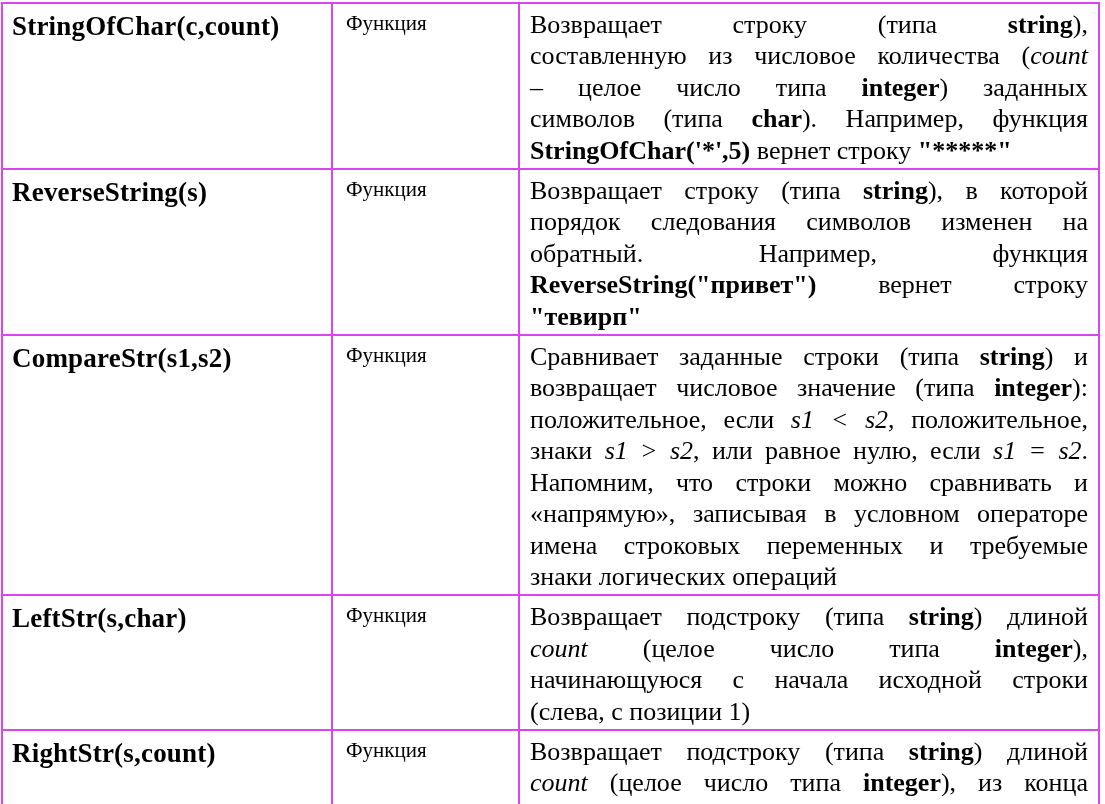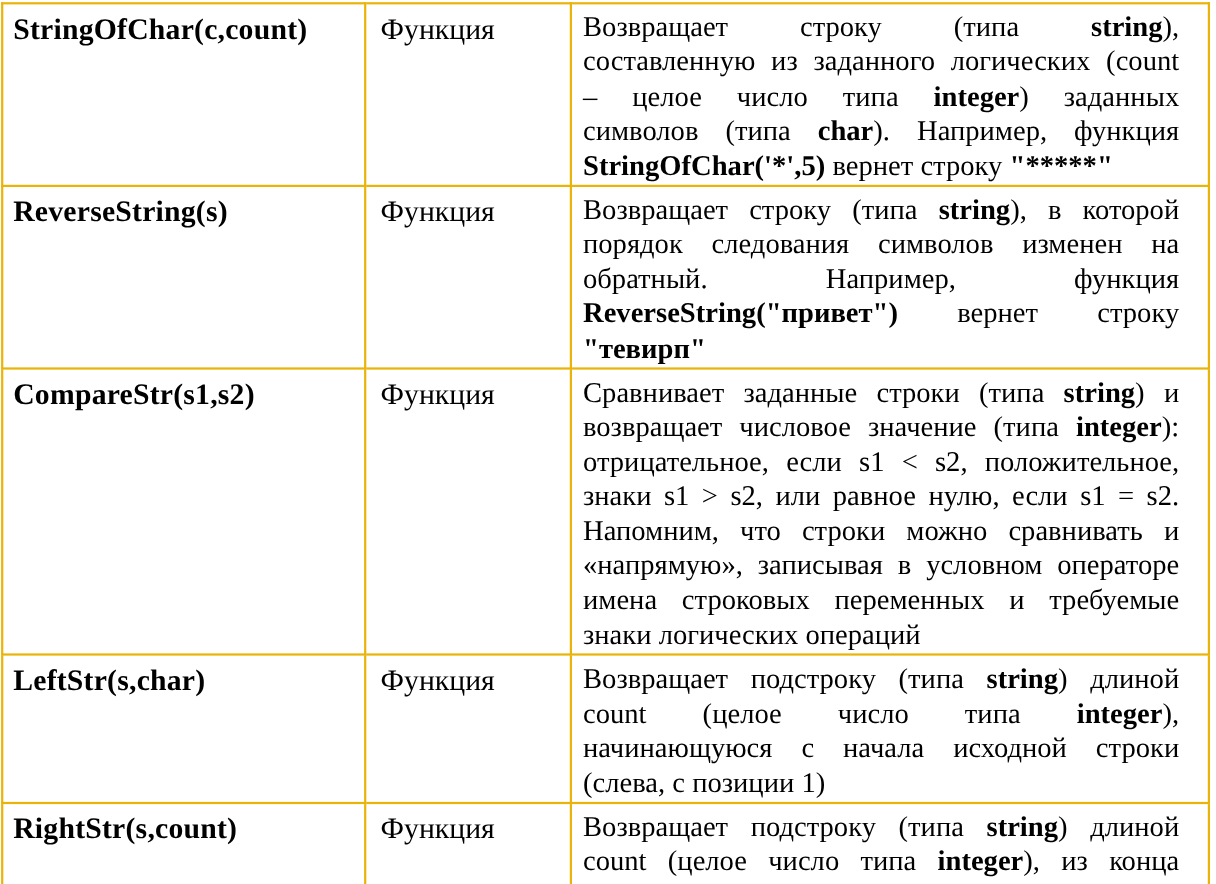--- a/index.html
+++ b/index.html
@@ -14,49 +14,49 @@
   }
   table.fn-table {
     position: absolute;
     left: 1px;
     top: 2px;
     width: 1097px;
     border-collapse: collapse;
     table-layout: fixed;
   }
   table.fn-table td {
-    border: 2px solid #eab308;
+    border: 2px solid #d946ef;
     vertical-align: top;
     overflow: hidden;
     margin-left: 11px;
   }
   td.c1 {
     font-weight: bold;
     font-size: 27px;
     padding: 7px 6px 0 9px;
     letter-spacing: 0.2px;
   }
   td.c2 {
-    font-size: 27px;
+    font-size: 21px;
     padding: 7px 4px 0 13px;
   }
   td.c3 {
     font-size: 26px;
     line-height: 31.4px;
-    padding: 5px 26px 2px 10px;
+    padding: 5px 10px 2px 10px;
   }
   td.c3 .ln {
     text-align: justify;
     text-align-last: justify;
   }
   td.c3 .ln.last {
     text-align-last: left;
   }
   .seg-b { font-weight: bold; }
-  .seg-i { }
+  .seg-i { font-style: italic; }
   tr.r0 { height: 157px; }
   tr.r1 { height: 158px; border-radius: 31px; }
   tr.r2 { height: 255px; }
   tr.r3 { height: 125px; }
   tr.r4 { height: 97px; }
 </style>
 </head>
 <body>
 
 <div class="page">
@@ -65,21 +65,21 @@
       <col style="width: 330px">
       <col style="width: 187px">
       <col style="width: 580px">
     </colgroup>
     <tbody>
         <tr class="r0">
           <td class="c1">StringOfChar(c,count)</td>
           <td class="c2">Функция</td>
           <td class="c3">
             <div class="ln"><span>Возвращает строку (типа </span><span class="seg-b">string</span><span>),</span></div>
-            <div class="ln"><span>составленную из заданного логических (</span><span class="seg-i">count</span></div>
+            <div class="ln"><span>составленную из числовое количества (</span><span class="seg-i">count</span></div>
             <div class="ln"><span>– целое число типа </span><span class="seg-b">integer</span><span>) заданных</span></div>
             <div class="ln"><span>символов (типа </span><span class="seg-b">char</span><span>). Например, функция</span></div>
             <div class="ln last"><span class="seg-b">StringOfChar('*',5)</span><span> вернет строку </span><span class="seg-b">"*****"</span></div>
           </td>
         </tr>
         <tr class="r1">
           <td class="c1">ReverseString(s)</td>
           <td class="c2">Функция</td>
           <td class="c3">
             <div class="ln"><span>Возвращает строку (типа </span><span class="seg-b">string</span><span>), в которой</span></div>
@@ -88,21 +88,21 @@
             <div class="ln"><span class="seg-b">ReverseString("привет")</span><span> вернет строку</span></div>
             <div class="ln last"><span class="seg-b">"тевирп"</span></div>
           </td>
         </tr>
         <tr class="r2">
           <td class="c1">CompareStr(s1,s2)</td>
           <td class="c2">Функция</td>
           <td class="c3">
             <div class="ln"><span>Сравнивает заданные строки (типа </span><span class="seg-b">string</span><span>) и</span></div>
             <div class="ln"><span>возвращает числовое значение (типа </span><span class="seg-b">integer</span><span>):</span></div>
-            <div class="ln"><span>отрицательное, если </span><span class="seg-i">s1 &lt; s2</span><span>, положительное,</span></div>
+            <div class="ln"><span>положительное, если </span><span class="seg-i">s1 &lt; s2</span><span>, положительное,</span></div>
             <div class="ln"><span>знаки </span><span class="seg-i">s1 &gt; s2</span><span>, или равное нулю, если </span><span class="seg-i">s1 = s2</span><span>.</span></div>
             <div class="ln"><span>Напомним, что строки можно сравнивать и</span></div>
             <div class="ln"><span>«напрямую», записывая в условном операторе</span></div>
             <div class="ln"><span>имена строковых переменных и требуемые</span></div>
             <div class="ln last"><span>знаки логических операций</span></div>
           </td>
         </tr>
         <tr class="r3">
           <td class="c1">LeftStr(s,char)</td>
           <td class="c2">Функция</td>

